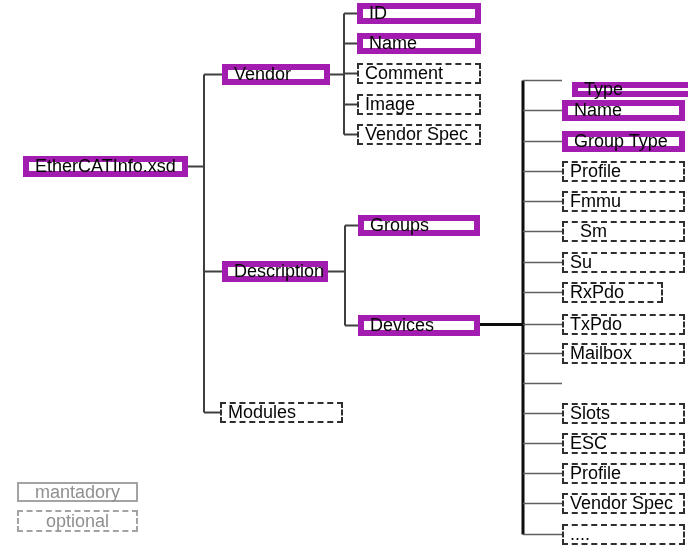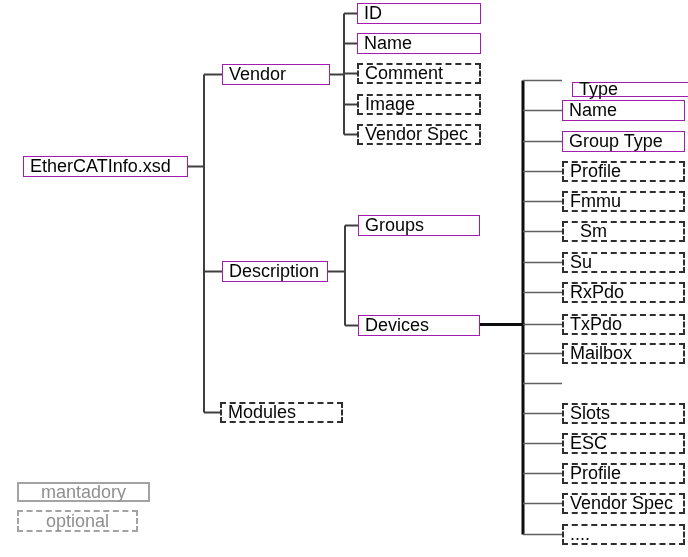--- a/index.html
+++ b/index.html
@@ -27,21 +27,21 @@
     box-sizing: border-box;
     display: flex;
     align-items: center;
     padding-left: 6px;
     white-space: nowrap;
     font-size: 18px;
     color: #050505;
     background: #ffffff;
     line-height: 17px;
   }
-  .solid  { border: 1px solid #a21caf; }
+  .solid  { border: 6px solid #a21caf; }
   .dashed { border: 2px dashed #2e2e2e; }
   .legend-box {
     position: absolute;
     box-sizing: border-box;
     display: flex;
     align-items: center;
     justify-content: center;
     font-size: 18px;
     color: #8f8f8f;
     background: #ffffff;
@@ -116,25 +116,25 @@
   <div class="node solid" style="left:358px; top:215px; width:122px; height:21px;">Groups</div>
   <div class="node solid" style="left:358px; top:315px; width:122px; height:21px;">Devices</div>
 
   <div class="node solid" style="left:572px; top:70px;  width:123px; height:15px;margin-top:12px;">Type</div>
   <div class="node solid" style="left:562px; top:100px; width:123px; height:21px;">Name</div>
   <div class="node solid" style="left:562px; top:131px; width:123px; height:21px;">Group Type</div>
   <div class="node dashed" style="left:562px; top:191px; width:123px; height:21px;">Fmmu</div>
   <div class="node dashed" style="left:562px; top:161px; width:123px; height:21px;">Profile</div>
   <div class="node dashed" style="left:562px; top:221px; width:123px; height:21px;padding-left:16px;">Sm</div>
   <div class="node dashed" style="left:562px; top:252px; width:123px; height:21px;">Su</div>
-  <div class="node dashed" style="left:562px; top:282px; width:123px; height:21px;">RxPdo</div>
+  <div class="node dashed" style="left:562px; top:282px; width:101px; height:21px;">RxPdo</div>
   <div class="node dashed" style="left:562px; top:314px; width:123px; height:21px;">TxPdo</div>
   <div class="node dashed" style="left:562px; top:343px; width:123px; height:21px;">Mailbox</div>
   <div class="node dashed" style="left:562px; top:403px; width:123px; height:21px;">Slots</div>
   <div class="node dashed" style="left:562px; top:433px; width:123px; height:21px;">ESC</div>
   <div class="node dashed" style="left:562px; top:463px; width:123px; height:21px;">Profile</div>
   <div class="node dashed" style="left:562px; top:493px; width:123px; height:21px;">Vendor Spec</div>
   <div class="node dashed" style="left:562px; top:524px; width:123px; height:21px;">....</div>
 
-  <div class="legend-box legend-solid" style="left:17px; top:482px; width:133px; height:20px;">mantadory</div>
+  <div class="legend-box legend-solid" style="left:17px; top:482px; width:121px; height:20px;">mantadory</div>
   <div class="legend-box legend-dashed" style="left:17px; top:510px; width:121px; height:22px;">optional</div>
 
 </div>
 
 </body></html>

